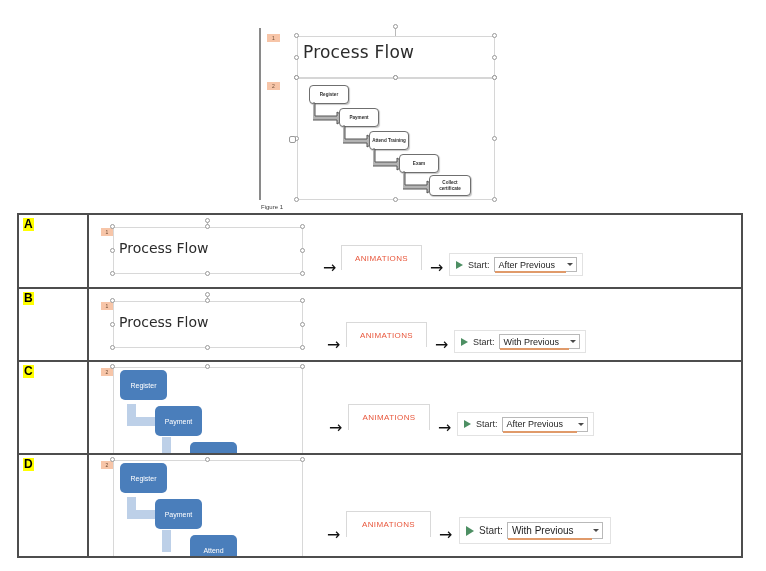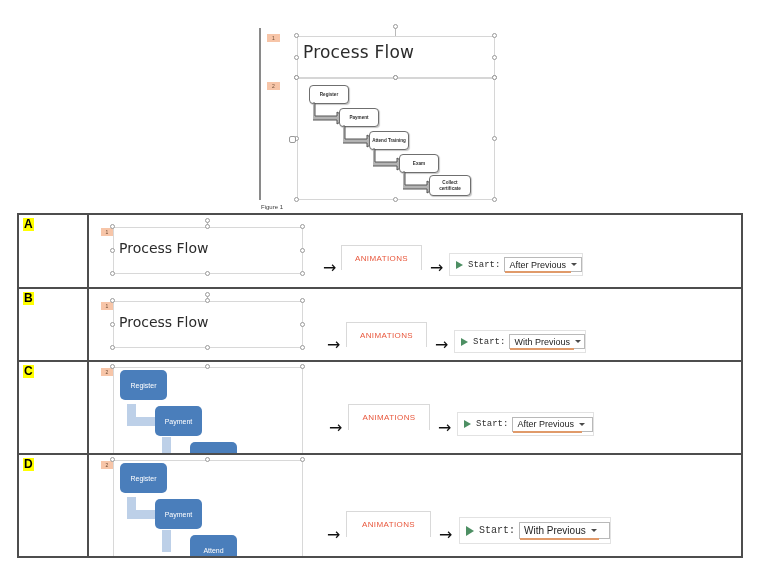--- a/index.html
+++ b/index.html
@@ -190,30 +190,31 @@
   .play-tri{
     width:0;height:0;
     border-left:7px solid #4d8f63;
     border-top:4.5px solid transparent;
     border-bottom:4.5px solid transparent;
     margin-left:6px;margin-right:5px;
     flex:none;
   }
   .start-label{
     font-size:9px;color:#2f2f2f;margin-right:4px;white-space:nowrap;
-    font-family:Liberation Mono, monospace;
+    font-family:Liberation Sans, sans-serif;
   }
   .start-combo{
     position:relative;
     border:1px solid #b9b9b9;
     background:#ffffff;
     box-sizing:border-box;
     display:flex;align-items:center;
     padding:0 3px 0 4px;
     height:15px;
+    justify-content:space-between;
   }
   .start-combo .val{
     font-size:9px;color:#1d1d1d;white-space:nowrap;margin-right:5px;
     font-family:"Liberation Sans", sans-serif;
   }
   .combo-caret{
     width:0;height:0;
     border-left:3px solid transparent;
     border-right:3px solid transparent;
     border-top:3px solid #4a4a4a;

